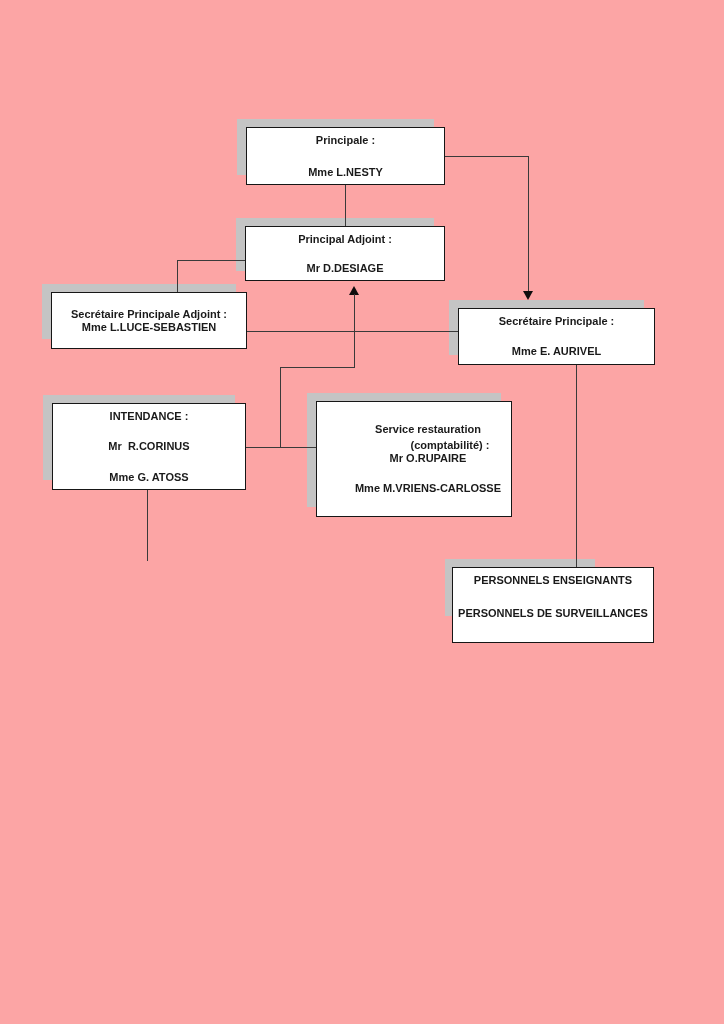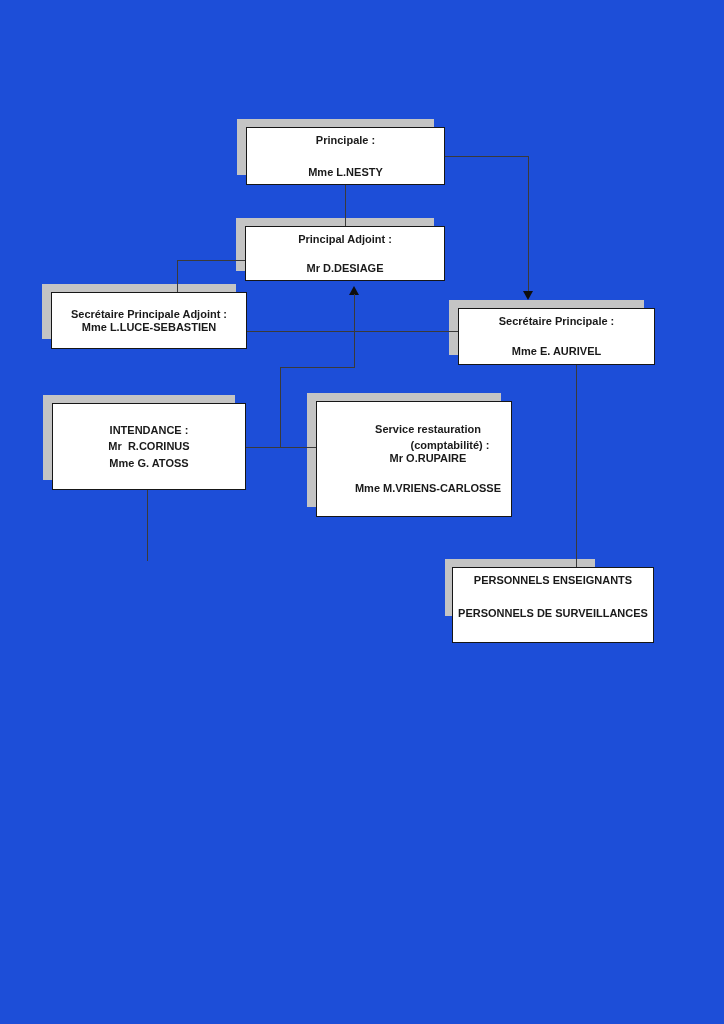--- a/index.html
+++ b/index.html
@@ -4,21 +4,21 @@
 <style>
   html, body {
     margin: 0;
     padding: 0;
     background: #ffffff;
   }
   #page {
     position: relative;
     width: 724px;
     height: 1024px;
-    background: #1d4ed8;
+    background: #fca5a5;
     overflow: hidden;
     z-index: 0;
     font-family: "Liberation Sans", "DejaVu Sans", sans-serif;
   }
   
   .hline, .vline {
     position: absolute;
     background: #3a3a3a;
   }
   .hline { height: 1px; }
@@ -65,21 +65,21 @@
     height: 100%;
     background: #c4c4c4;
     z-index: -1;
   }
   .node .line { white-space: pre-wrap; }
 
   .b1 { left: 246px; top: 127px; width: 199px; height: 58px; gap: 19px; }
   .b2 { left: 245px; top: 226px; width: 200px; height: 55px; gap: 16px; }
   .b3 { left: 51px;  top: 292px; width: 196px; height: 57px; }
   .b4 { left: 458px; top: 308px; width: 197px; height: 57px; gap: 17px; text-align: right; }
-  .b5 { left: 52px;  top: 403px; width: 194px; height: 87px; gap: 4px; }
+  .b5 { left: 52px;  top: 403px; width: 194px; height: 87px; gap: 18px; }
   .b6 { left: 316px; top: 401px; width: 196px; height: 116px; padding-left: 28px; }
   .b6 .t2 { margin-top: 3px; margin-left: 44px; }
   .b6 .t3 { }
   .b6 .t4 { margin-top: 18px; }
   .b7 { left: 43px;  top: 561px; width: 199px; height: 51px;
         justify-content: flex-start; padding-top: 7px; }
   .b8 { left: 452px; top: 567px; width: 202px; height: 76px;
         justify-content: flex-start; padding-top: 6px; gap: 20px; }
   .b8::before { width: 150px; height: 57px; left: -8px; top: -9px; }
 </style>

